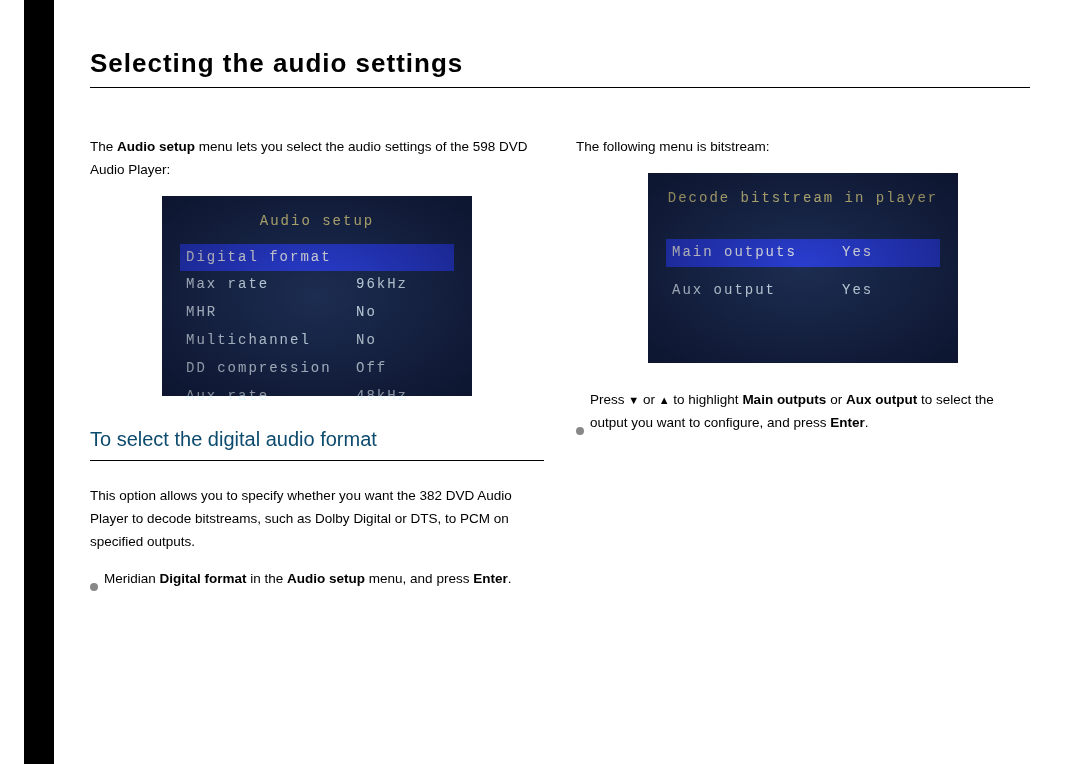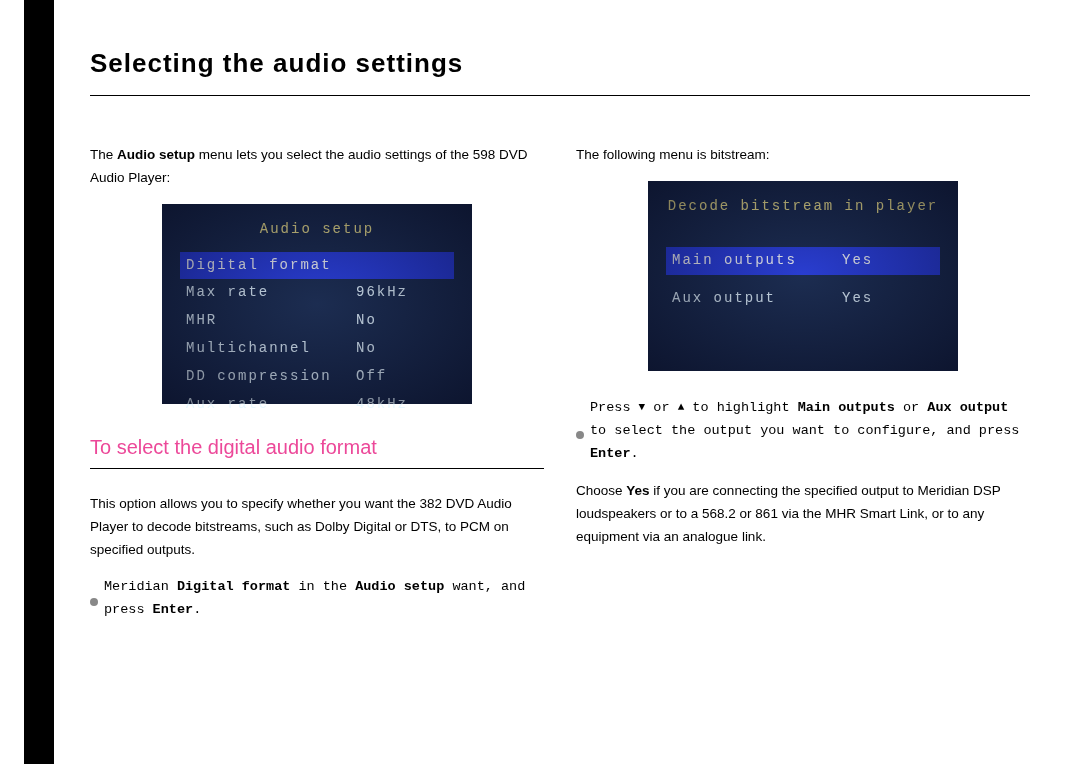--- a/index.html
+++ b/index.html
@@ -37,21 +37,21 @@
     left: 90px;
     top: 48px;
     width: 960px;
   }
   h1 {
     font-size: 26px;
     font-weight: 900;
     letter-spacing: 1px;
     color: #000;
     border-bottom: 1.2px solid #000;
-    padding-bottom: 16px;
+    padding-bottom: 8px;
     margin-bottom: 48px;
     width: 940px;
   }
   .columns {
     display: flex;
     gap: 32px;
     width: 940px;
   }
   .col { width: 458px; font-size: 13.5px; line-height: 1.7; color: #000; }
   .col p { margin-bottom: 14px; }
@@ -79,27 +79,27 @@
   .osd::before {
     content:"";
     position:absolute;
     inset:0;
     background: radial-gradient(ellipse at center, rgba(40,60,120,0.15), rgba(0,0,20,0.5));
     pointer-events:none;
   }
   h2 {
     font-size: 20px;
     font-weight: normal;
-    color: #ec4899;
+    color: #0c4a6e;
     border-bottom: 1px solid #000;
     padding-bottom: 4px;
     margin-bottom: 24px;
     margin-top: 6px;
   }
-  .bullet-line { display: flex; align-items: center; gap: 6px; margin-bottom: 14px; font-family: Liberation Mono, monospace; }
+  .bullet-line { display: flex; align-items: flex-end; gap: 6px; margin-bottom: 14px; }
   .bullet-dot {
     display: inline-block;
     width: 8px; height: 8px;
     border-radius: 50%;
     background: #888;
     margin-top: 7px;
     flex-shrink: 0;
   }
   .bullet-text { flex: 1; }
   strong { font-weight: bold; }
@@ -152,21 +152,21 @@
         </div>
       </div>
 
       <h2>To select the digital audio format</h2>
 
       <p>This option allows you to specify whether you want the 382 DVD Audio Player to decode bitstreams, such as Dolby Digital or DTS, to PCM on specified outputs.</p>
 
       <div class="bullet-line">
         <span class="bullet-dot"></span>
         <span class="bullet-text">
-          <span>Meridian </span><strong>Digital format</strong><span> in the </span><strong>Audio setup</strong><span> want, and press </span><strong>Enter</strong><span>.</span>
+          <span>Meridian </span><strong>Digital format</strong><span> in the </span><strong>Audio setup</strong><span> menu, and press </span><strong>Enter</strong><span>.</span>
         </span>
       </div>
     </div>
 
     <div class="col">
       <p>The following menu is bitstream:</p>
 
       <div class="osd osd2">
         <div class="title">Decode bitstream in player</div>
         <div style="height:18px"></div>
@@ -182,18 +182,15 @@
       </div>
 
       <div class="bullet-line">
         <span class="bullet-dot"></span>
         <span class="bullet-text">
           <span>Press </span><span class="tri">▼</span><span> or </span><span class="tri">▲</span><span> to highlight </span><strong>Main outputs</strong><span> or </span><strong>Aux output</strong><span> to select the output you want to configure, and press </span><strong>Enter</strong><span>.</span>
         </span>
       </div>
 
 
-      <p>
-        <span>Choose </span><strong>Yes</strong><span> if you are connecting the specified output to Meridian DSP loudspeakers or to a 568.2 or 861 via the MHR Smart Link, or to any equipment via an analogue link.</span>
-      </p>
     </div>
   </div>
 </div>
 
 </body></html>

